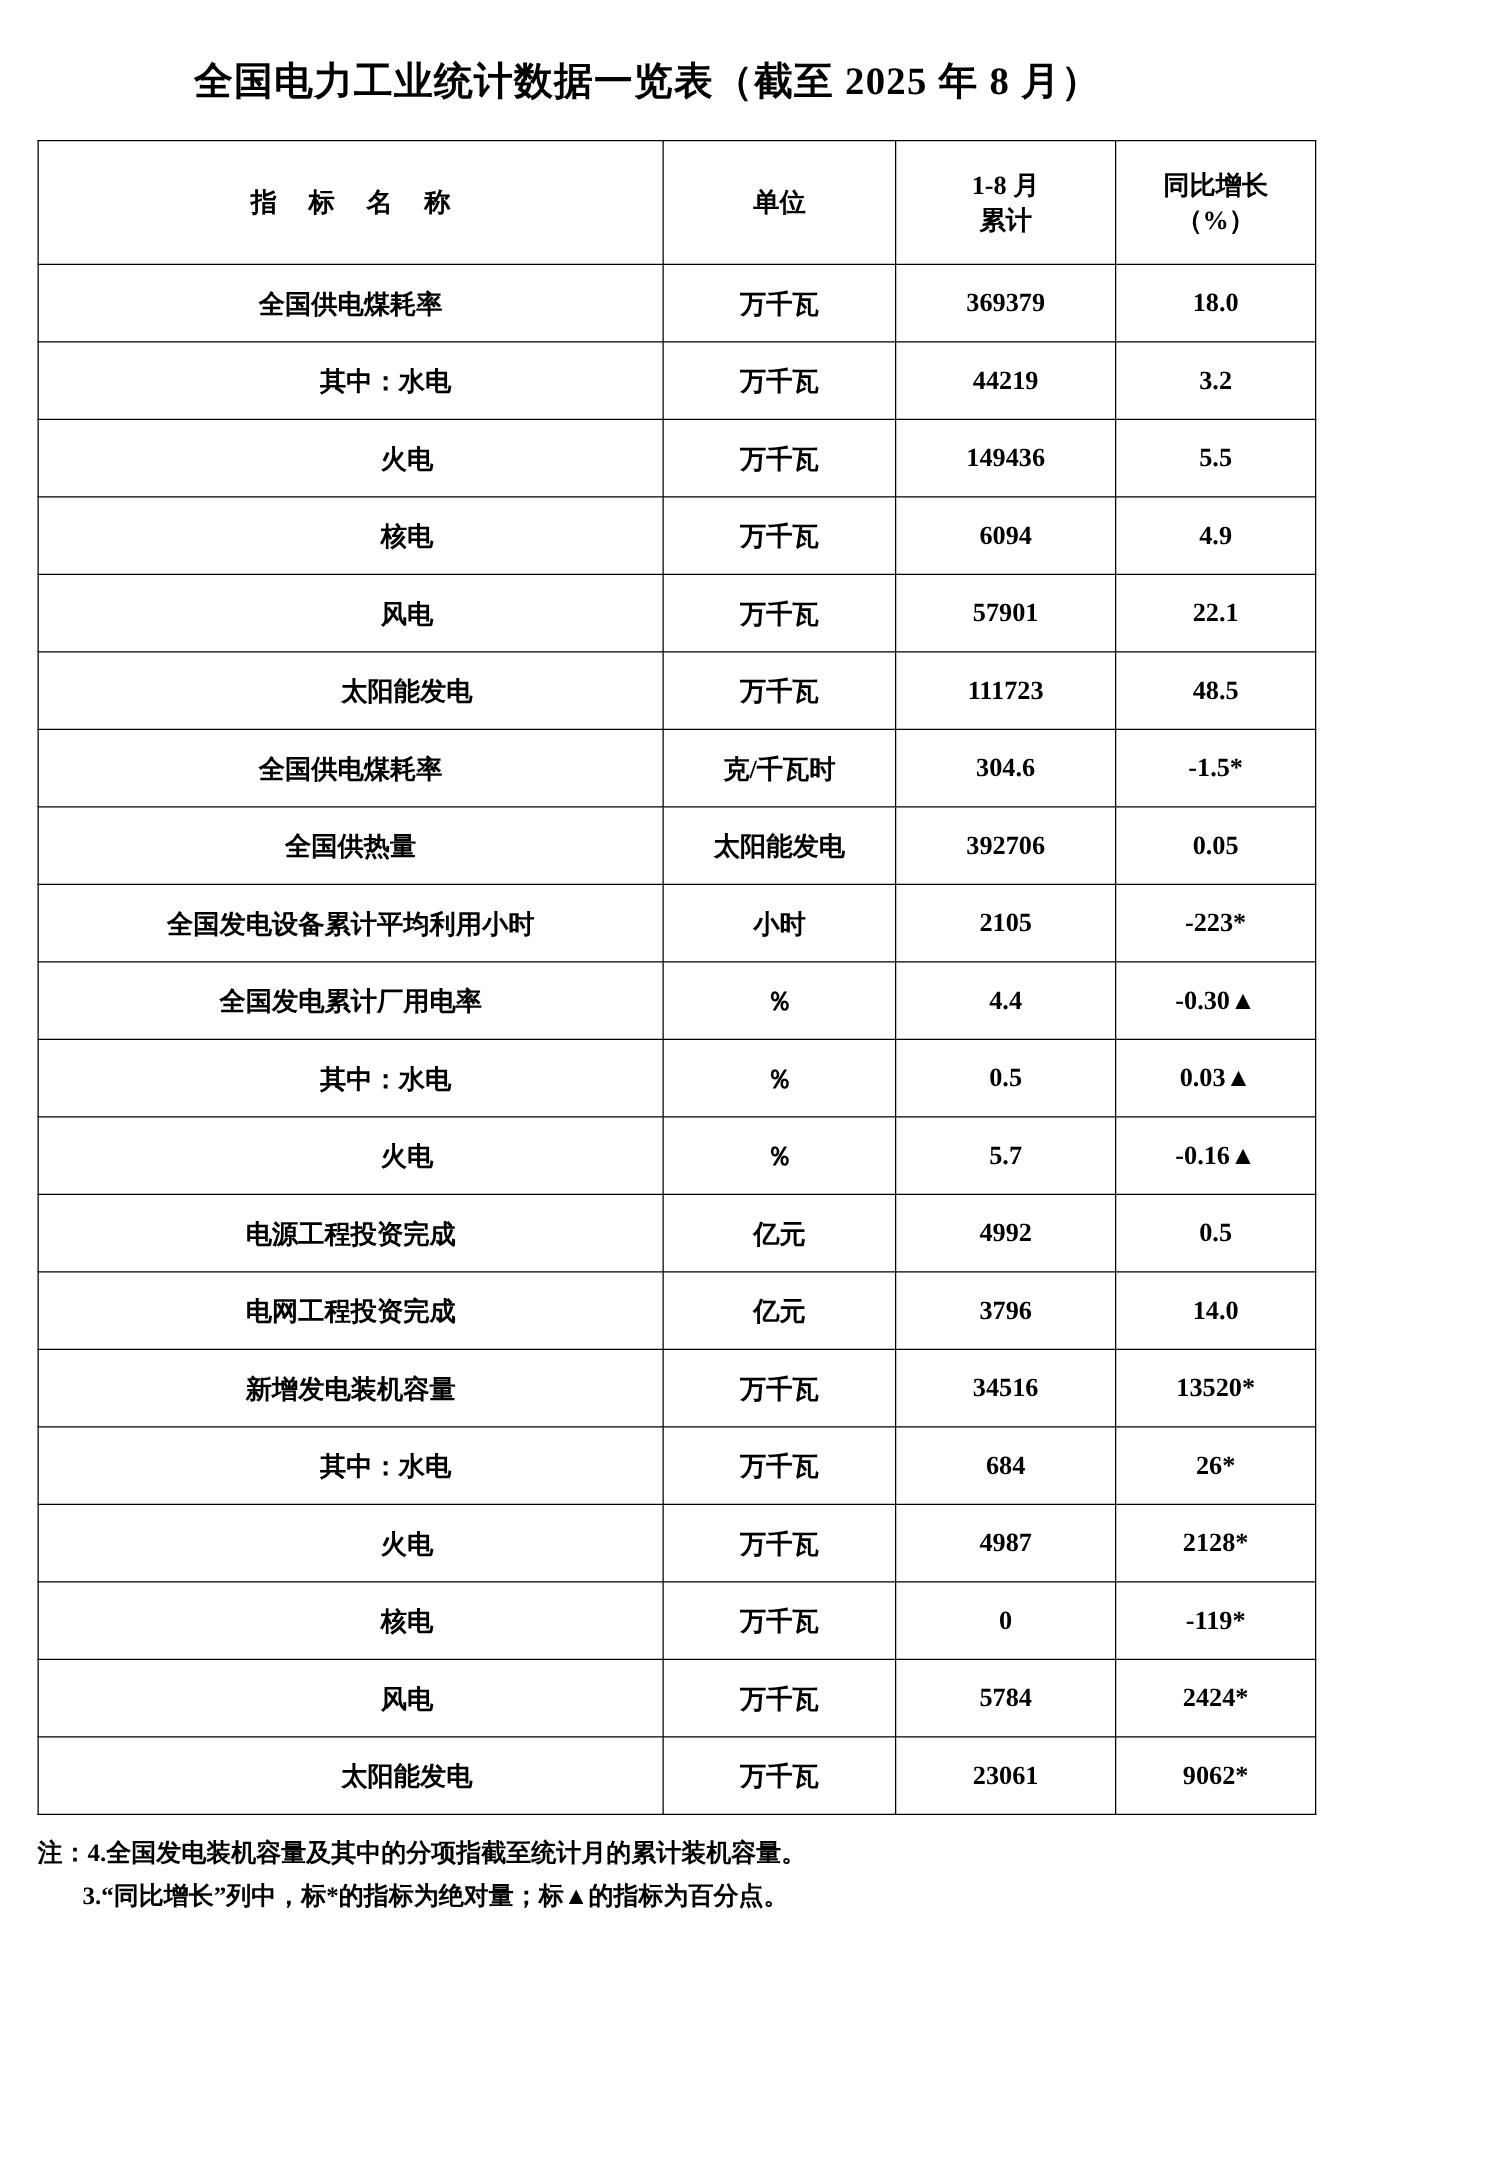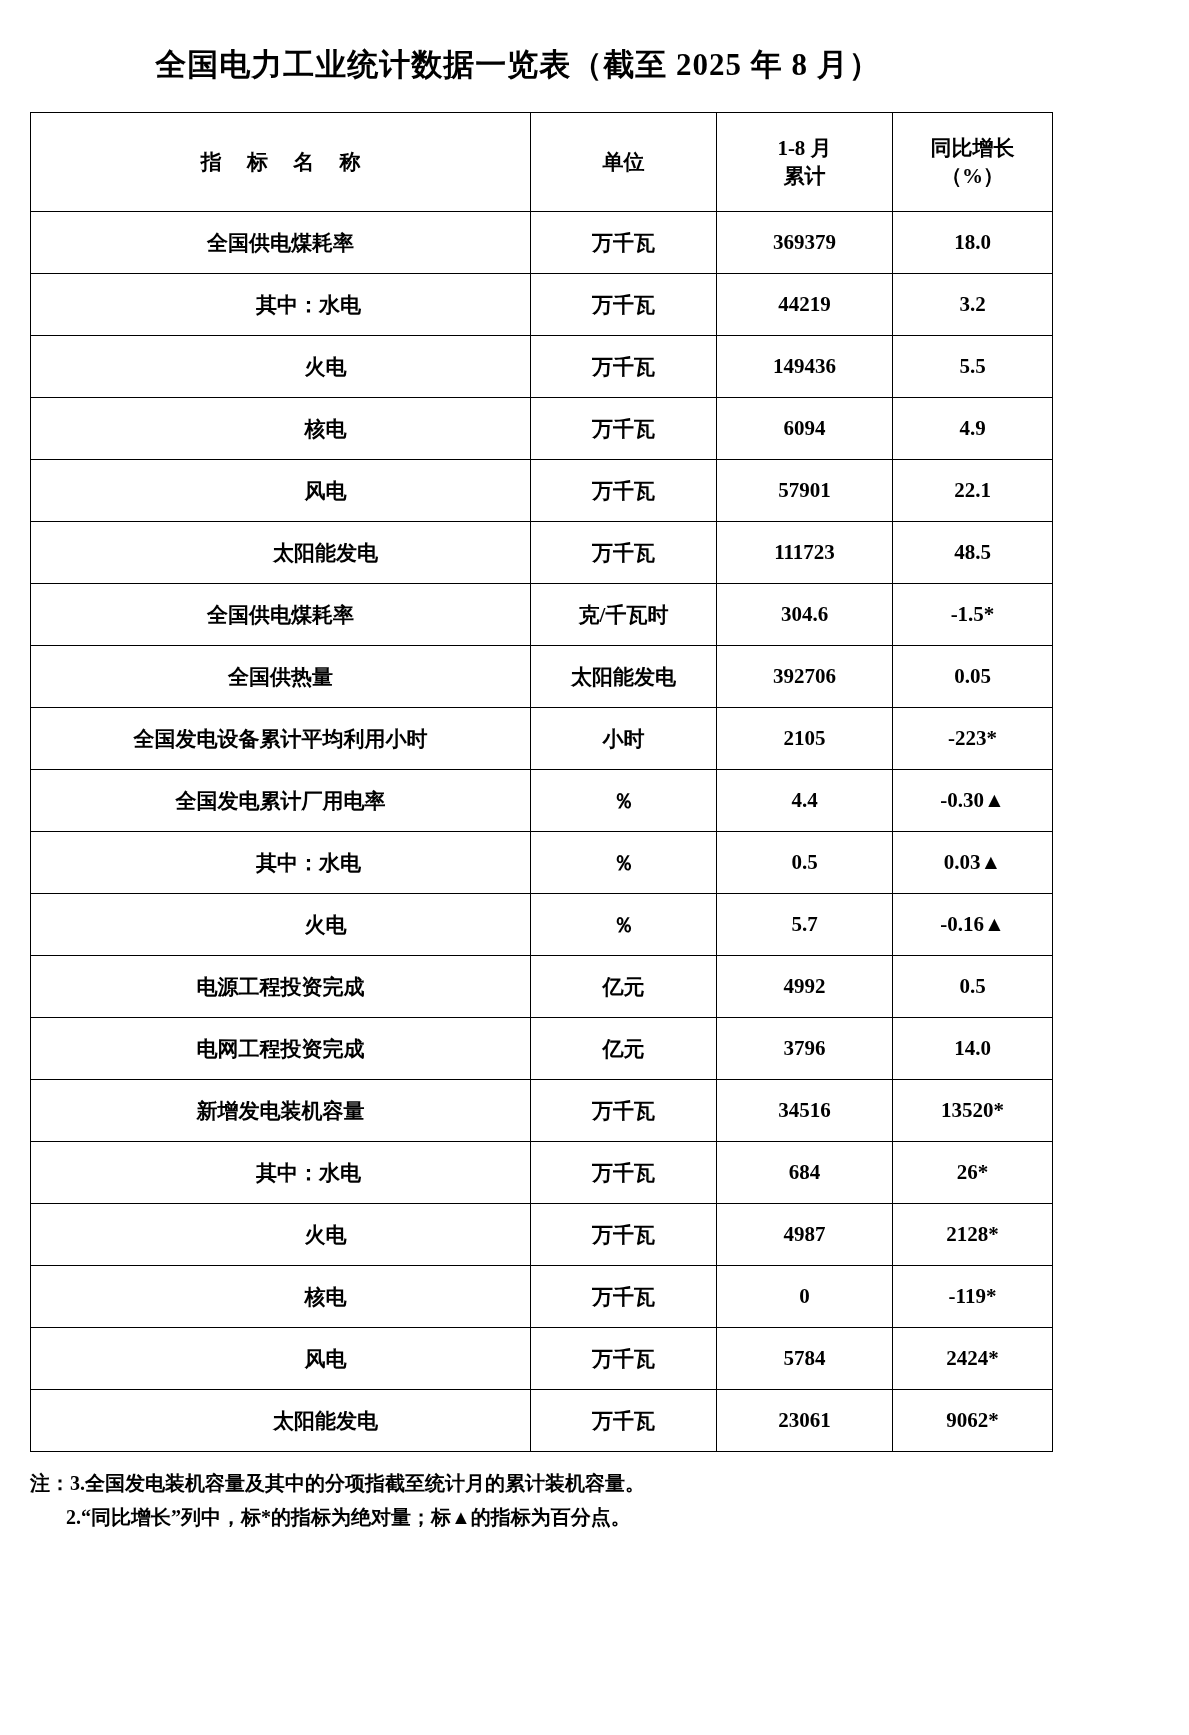--- a/index.html
+++ b/index.html
@@ -231,17 +231,17 @@
         <tr>
           <td class="name-cell indent-2">太阳能发电</td>
           <td>万千瓦</td>
           <td>23061</td>
           <td>9062*</td>
         </tr>
       </tbody>
   </table>
 
   <div class="notes">
-    <div class="note-1">注：3.全国发电装机容量及其中的分项指截至统计月的累计装机容量。</div>
-    <div class="note-2">2.“同比增长”列中，标*的指标为绝对量；标▲的指标为百分点。</div>
+    <div class="note-1">注：4.全国发电装机容量及其中的分项指截至统计月的累计装机容量。</div>
+    <div class="note-2">3.“同比增长”列中，标*的指标为绝对量；标▲的指标为百分点。</div>
   </div>
 
 </div>
 
 </body></html>

